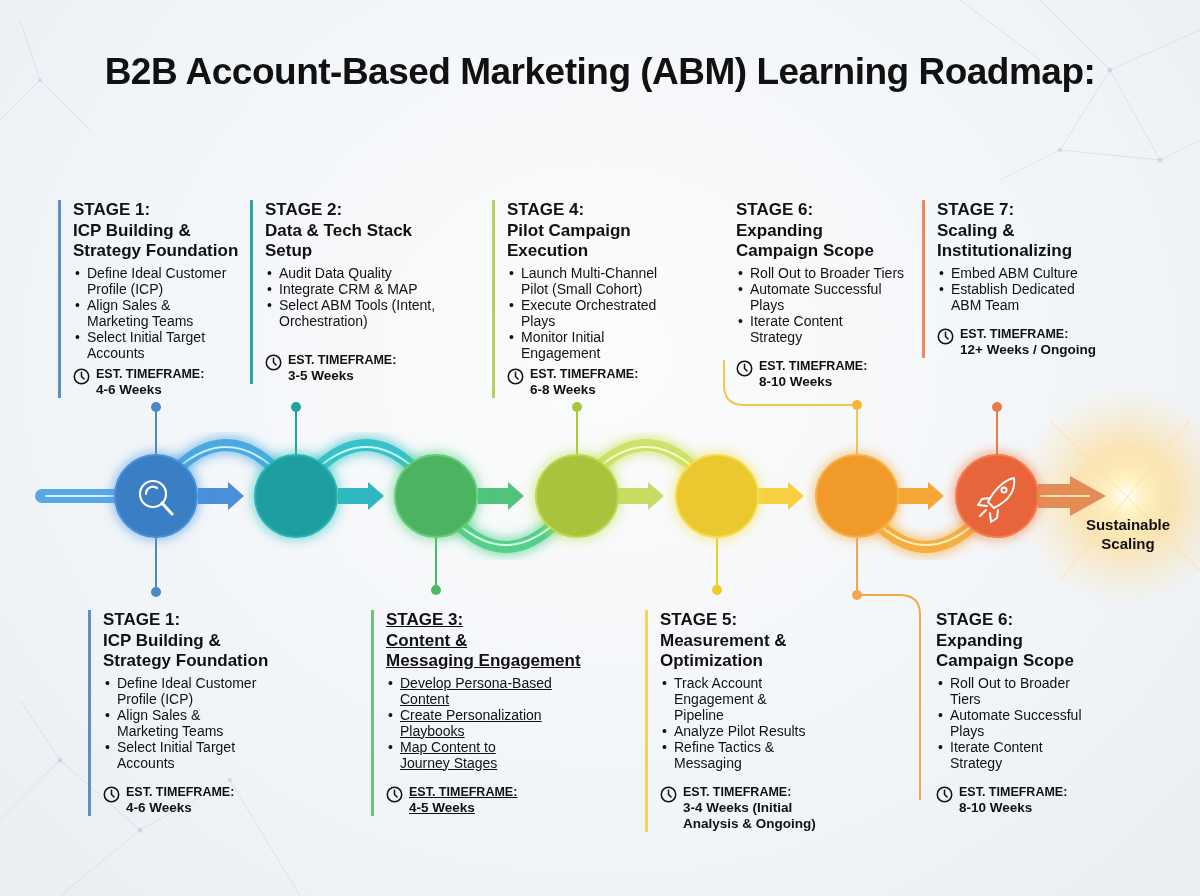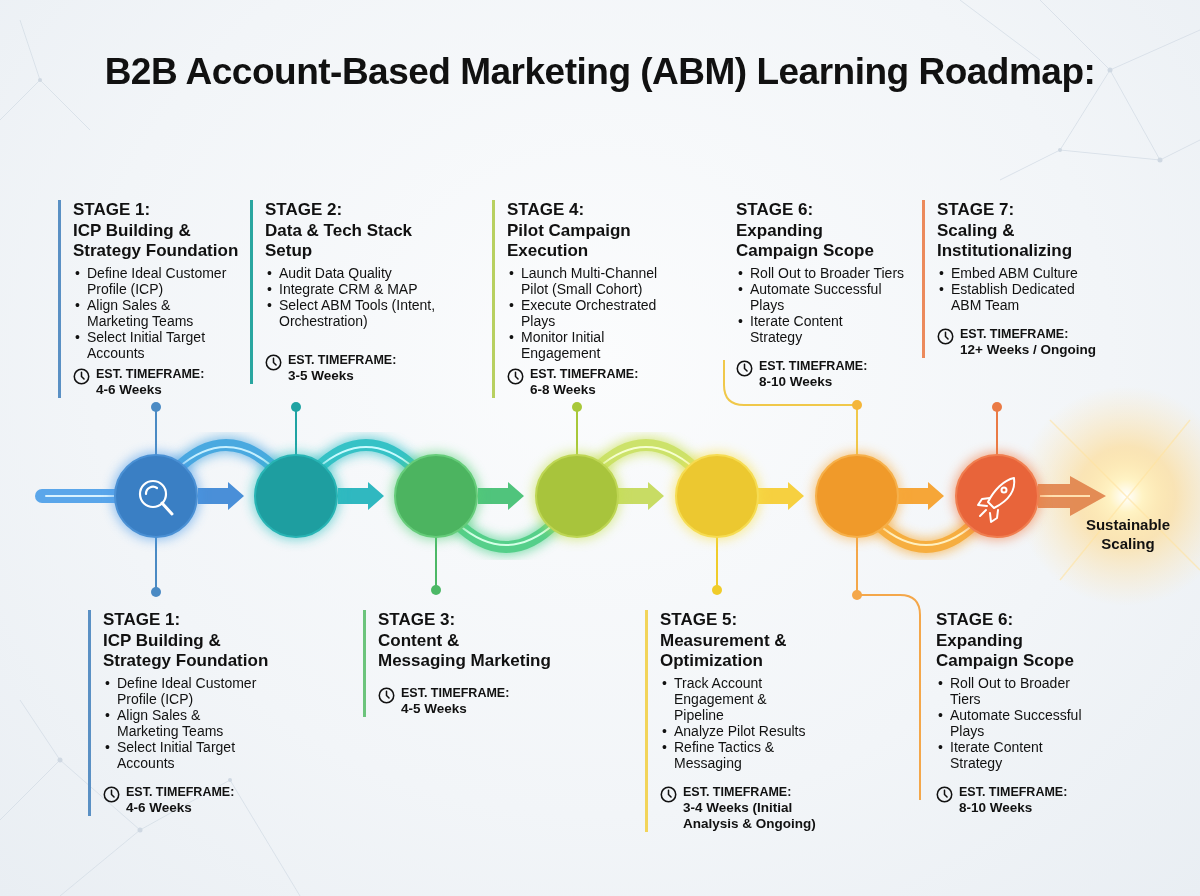--- a/index.html
+++ b/index.html
@@ -311,24 +311,29 @@
     <svg class="clock">
         <use href="#clk"></use>
       </svg>
     <div>
         <div class="tt">EST. TIMEFRAME:</div>
     <div class="tv">4-6 Weeks</div>
       </div>
   </div>
 </div>
 
-<div class="stage" style="left:363px; top:610px; border-color:#6cc47c;">
+<div class="stage" style="left:371px; top:610px; border-color:#6cc47c;text-decoration:underline;">
   <div class="hd">STAGE 3:</div>
   <div class="hd">Content &amp;</div>
-  <div class="hd">Messaging Marketing</div>
+  <div class="hd">Messaging Engagement</div>
+  <ul>
+    <li style="width:175px">Develop Persona-Based Content</li>
+    <li style="width:175px">Create Personalization Playbooks</li>
+    <li style="width:120px">Map Content to Journey Stages</li>
+  </ul>
   <div class="tf" style="margin-top:14px">
     <svg class="clock">
         <use href="#clk"></use>
       </svg>
     <div>
         <div class="tt">EST. TIMEFRAME:</div>
     <div class="tv">4-5 Weeks</div>
       </div>
   </div>
 </div>

